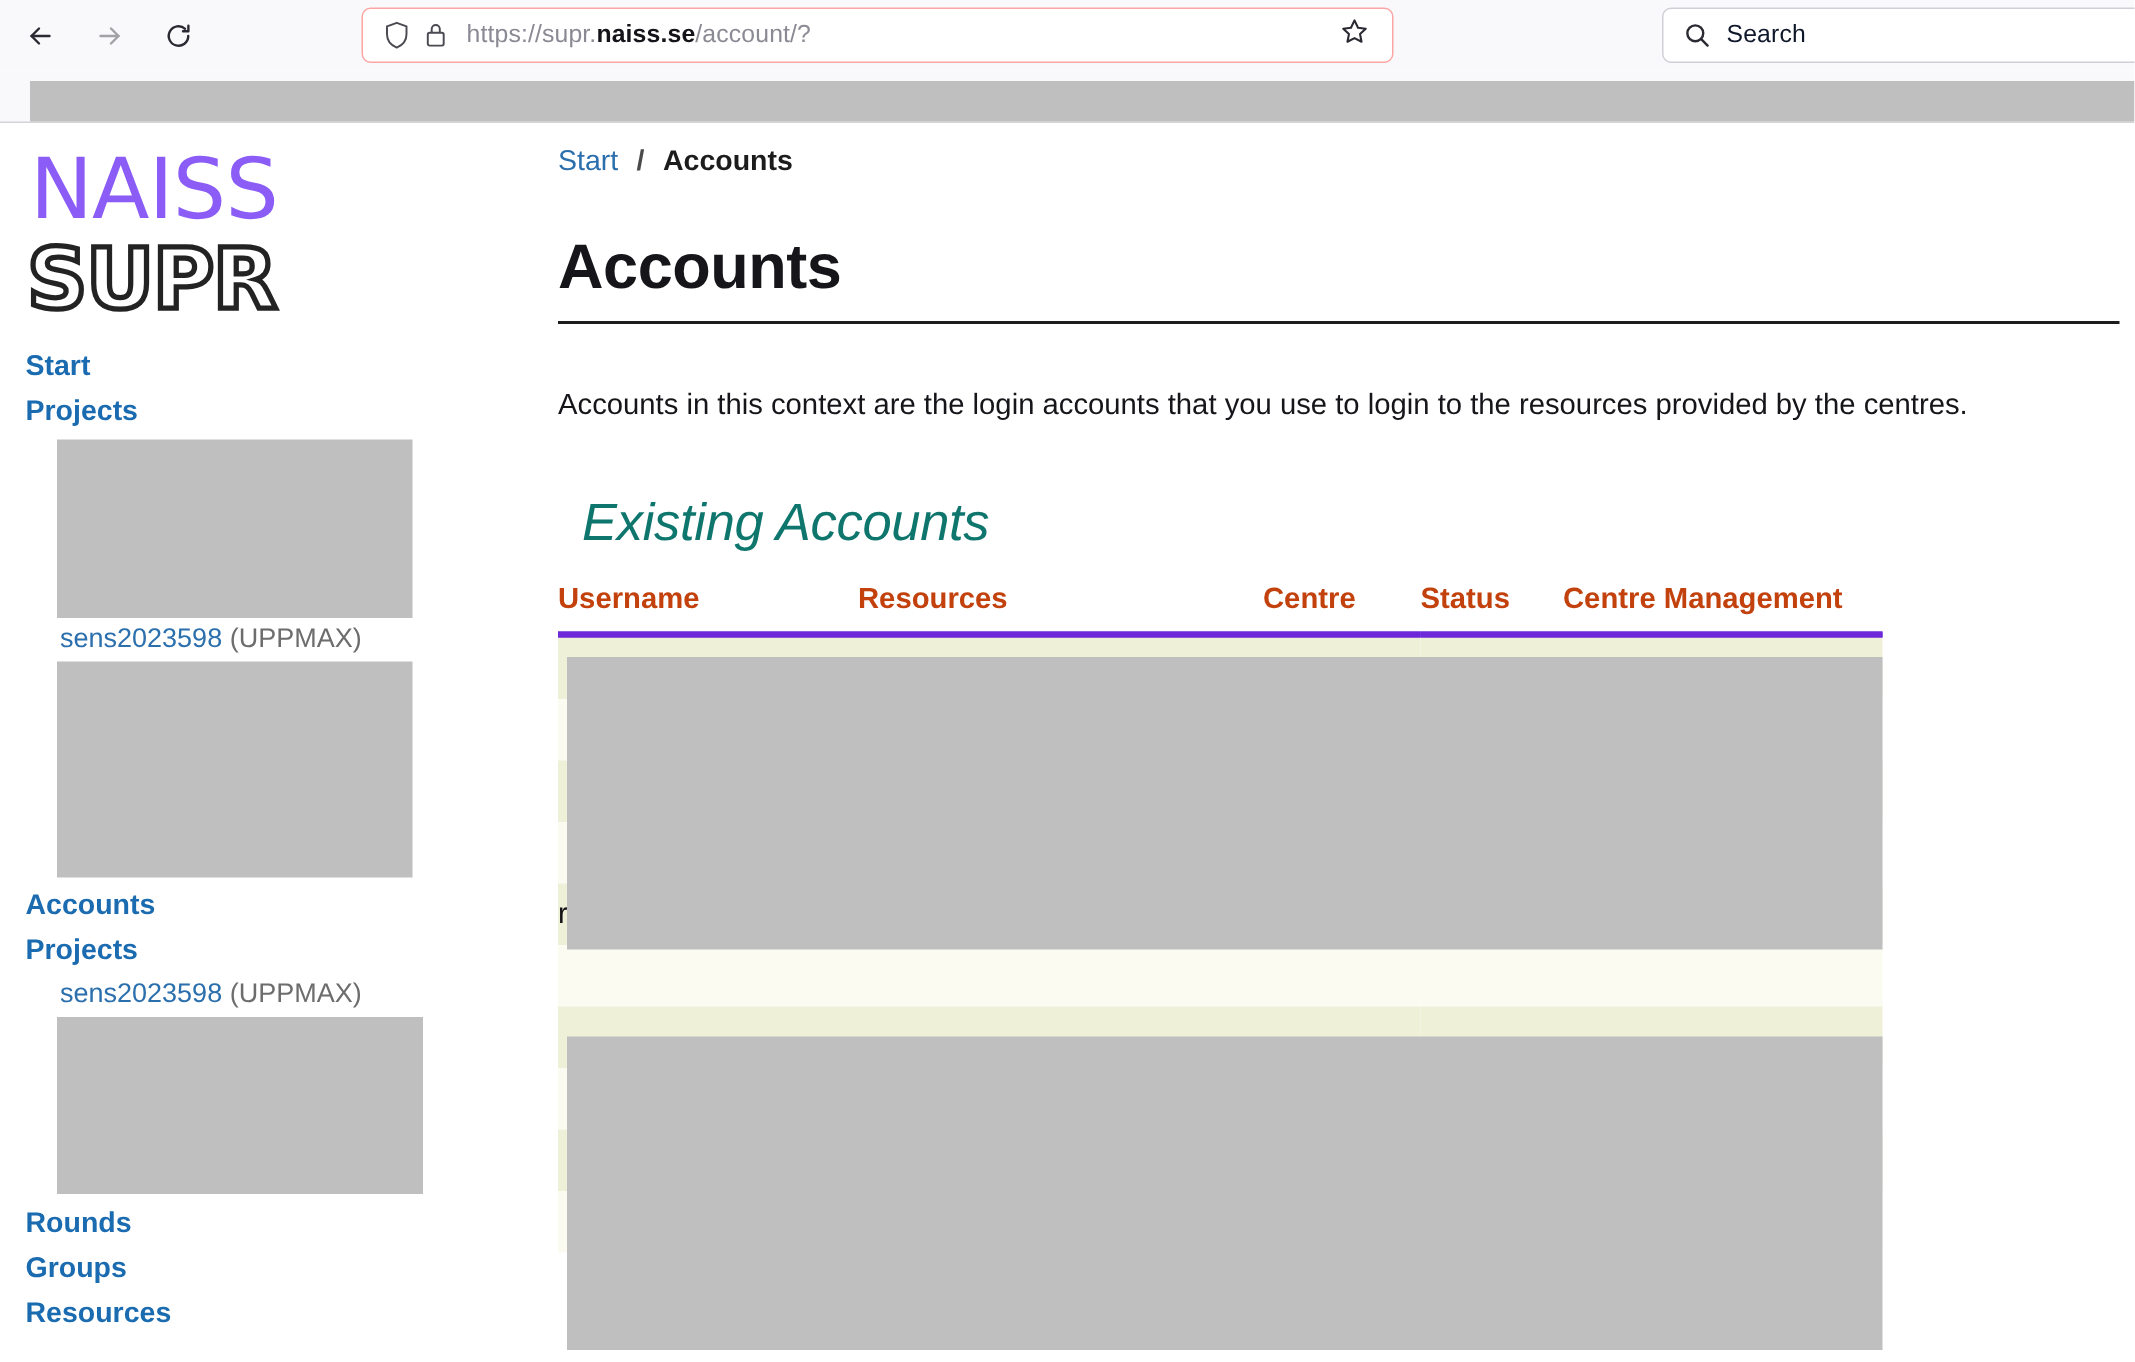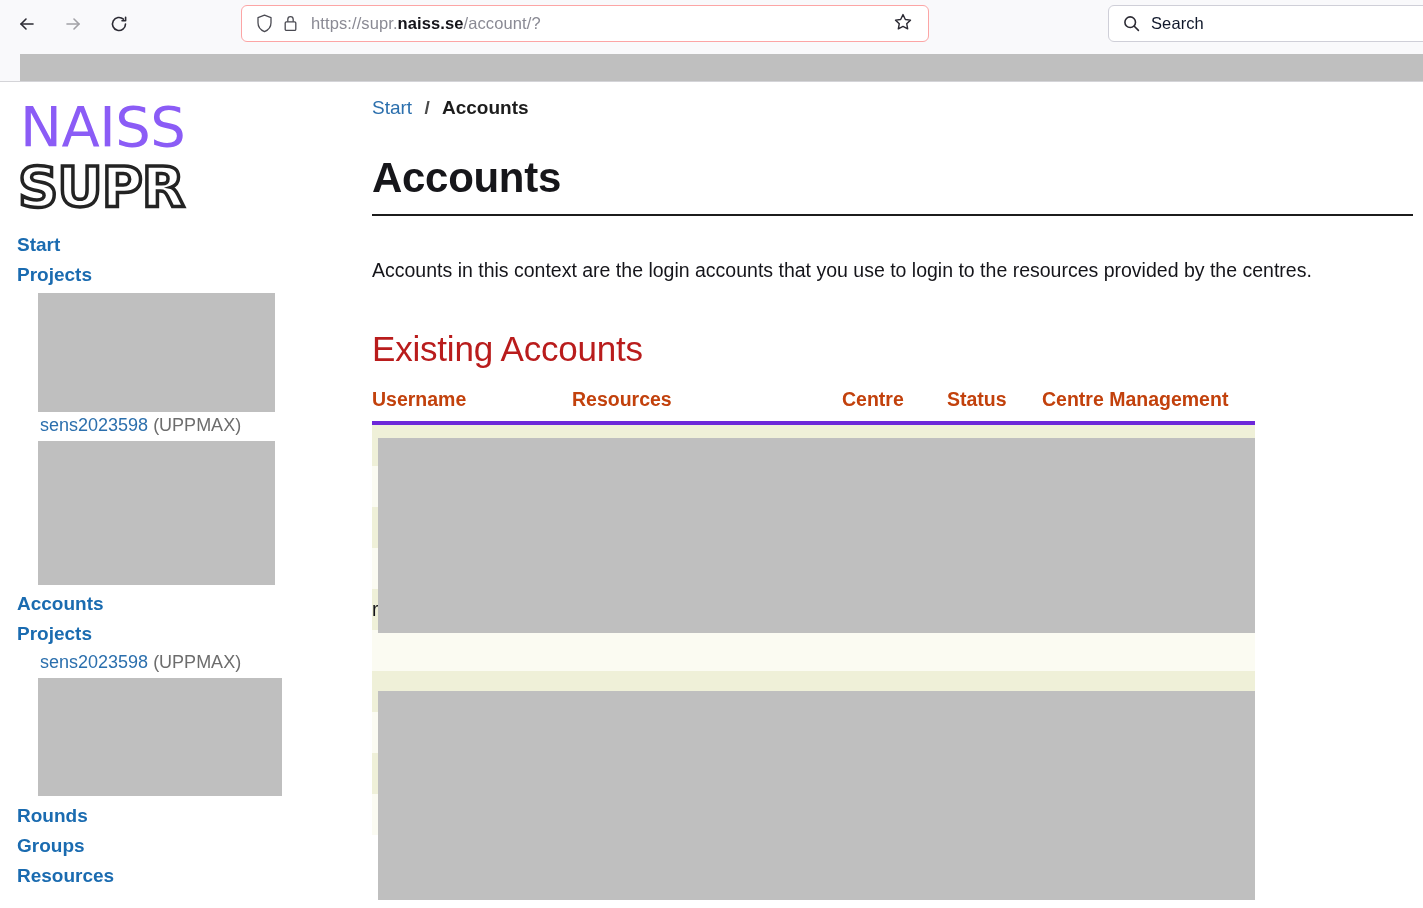--- a/index.html
+++ b/index.html
@@ -233,23 +233,24 @@
     line-height: 26px;
     margin: 41px 0 0 0;
     color: #15151a;
     white-space: nowrap;
   }
 
   h2.section-title {
     font-size: 35px;
     line-height: 42px;
     font-weight: normal;
-    margin: 45px 0 0 0;
-    color: #b91c1c;
+    margin: 45px 0 0 16px;
+    color: #0f766e;
     letter-spacing: -0.2px;
+    font-style: italic;
   }
 
   
   table.accounts {
     margin-top: 18px;
     border-collapse: collapse;
     width: 883px;
     table-layout: fixed;
   }
   table.accounts th {

